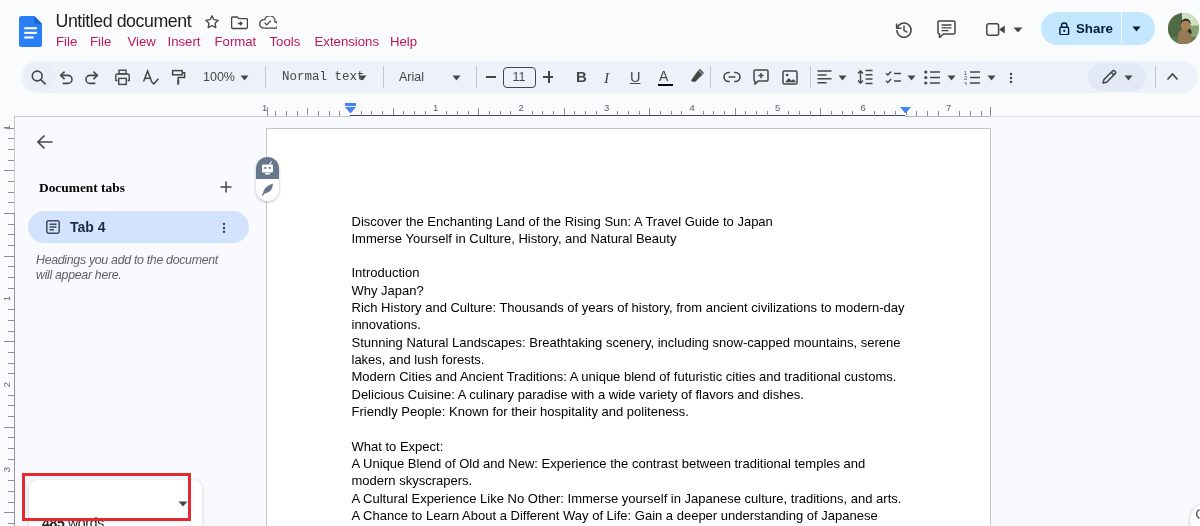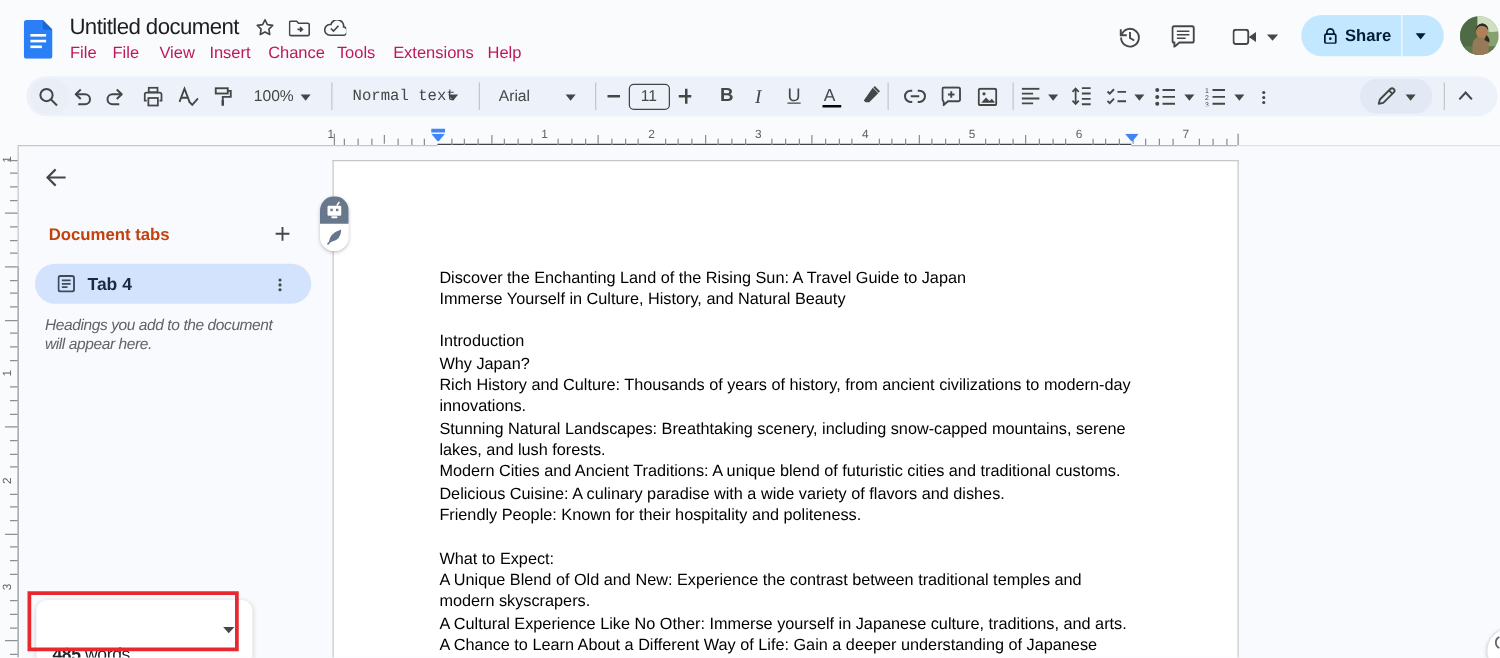--- a/index.html
+++ b/index.html
@@ -31,21 +31,21 @@
     <path d="M7 8.5 h3.6 M9 6.7 l1.9 1.8 -1.9 1.8" fill="none" stroke="#444746" stroke-width="1.3"></path>
   </svg>
 <svg class="abs" style="left:259px;top:16px" width="18" height="13" viewBox="0 0 18 13">
     <path d="M5 12.2 a4.3 4.3 0 1 1 0.7-8.55 A5.2 5.2 0 0 1 15.9 5.5 a3.4 3.4 0 0 1 -1.3 6.7 Z" fill="none" stroke="#444746" stroke-width="1.3"></path>
     <path d="M5.7 6.8 l2.1 2.1 4-4.3" fill="none" stroke="#444746" stroke-width="1.3"></path>
   </svg>
 <div class="menu" style="left:56px">File</div>
 <div class="menu" style="left:90px">File</div>
 <div class="menu" style="left:127.5px">View</div>
 <div class="menu" style="left:167.5px">Insert</div>
-<div class="menu" style="left:214.5px">Chance</div>
+<div class="menu" style="left:214.5px">Format</div>
 <div class="menu" style="left:269.5px">Tools</div>
 <div class="menu" style="left:314.5px">Extensions</div>
 <div class="menu" style="left:390px">Help</div>
 <svg class="abs" style="left:894px;top:19.5px" width="20" height="20" viewBox="0 0 20 20">
     <path d="M2.6 3.4 V8.2 H7.4" fill="none" stroke="#444746" stroke-width="1.5"></path>
     <path d="M3.3 7.8 A7.1 7.1 0 1 1 2.9 10" fill="none" stroke="#444746" stroke-width="1.5"></path>
     <path d="M10 5.6 V10.4 L13.4 12.4" fill="none" stroke="#444746" stroke-width="1.5"></path>
   </svg>
 <svg class="abs" style="left:937px;top:20px" width="19" height="18" viewBox="0 0 19 18">
     <path d="M2.3 1 H16.7 A1.3 1.3 0 0 1 18 2.3 V12.7 A1.3 1.3 0 0 1 16.7 14 H6.5 L2.5 17.5 V14 H2.3 A1.3 1.3 0 0 1 1 12.7 V2.3 A1.3 1.3 0 0 1 2.3 1 Z" fill="none" stroke="#444746" stroke-width="1.5"></path>
@@ -329,21 +329,21 @@
 <div class="rnum" style="left:0.5px;top:465.0px;width:10px;height:9px;transform:rotate(-90deg);text-align:center;">3</div>
 <div class="tick" style="left:8.2px;top:480.2px;width:5.8px;height:1px;"></div>
 <div class="tick" style="left:8.2px;top:490.9px;width:5.8px;height:1px;"></div>
 <div class="tick" style="left:8.2px;top:501.6px;width:5.8px;height:1px;"></div>
 <div class="tick" style="left:4.2px;top:512.2px;width:9.8px;height:1px;"></div>
 <div class="tick" style="left:8.2px;top:522.9px;width:5.8px;height:1px;"></div>
 <div class="tick" style="left:5.5px;top:128px;width:8.5px;height:1px;"></div>
 <svg class="abs" style="left:36px;top:133px" width="18" height="18" viewBox="0 0 18 18">
     <path d="M16.5 9 H2 M8.5 2.5 L2 9 L8.5 15.5" fill="none" stroke="#444746" stroke-width="1.7"></path>
   </svg>
-<div class="abs" style="left:39px;top:179.8px;font-size:13.4px;font-weight:bold;color:#c2410c;line-height:15px;">Document tabs</div>
+<div class="abs" style="left:39px;top:179.8px;font-size:13.4px;font-weight:bold;color:#000000;line-height:15px;font-family:Liberation Serif, serif;">Document tabs</div>
 <svg class="abs" style="left:219.5px;top:181px" width="12" height="12" viewBox="0 0 12 12">
     <path d="M6 0.5 V11.5 M0.5 6 H11.5" stroke="#444746" stroke-width="1.5"></path>
   </svg>
 <div class="abs" style="left:28px;top:211px;width:221px;height:32px;background:#d3e3fd;border-radius:16px;"></div>
 <svg class="abs" style="left:46px;top:220px" width="14" height="14" viewBox="0 0 14 14">
     <rect x="0.8" y="0.8" width="12.4" height="12.4" rx="1.6" fill="none" stroke="#3f4a5a" stroke-width="1.5"></rect>
     <path d="M3.5 4.3 H10.5 M3.5 7 H10.5 M3.5 9.7 H8" stroke="#3f4a5a" stroke-width="1.4"></path>
   </svg>
 <div class="abs" style="left:70px;top:219px;font-size:14px;font-weight:bold;color:#1b2a41;line-height:16px;">Tab 4</div>
 <svg class="abs" style="left:222.2px;top:221.5px" width="4" height="12" viewBox="0 0 4 12">

